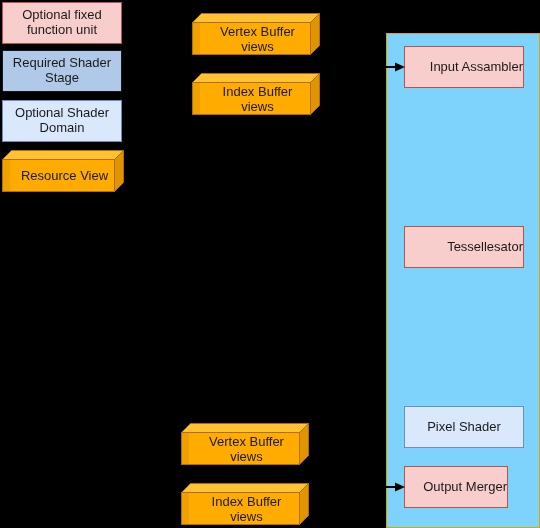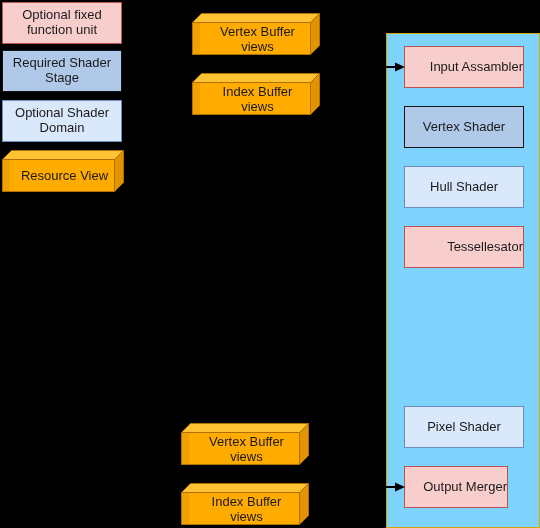--- a/index.html
+++ b/index.html
@@ -170,27 +170,21 @@
     </div>
     <div class="cube-face">Index Buffer views</div>
   </div>
 
   <div class="pipeline-panel" style="left:386px; top:33px; width:154px; height:495px;">
 
     <div class="node fixed-fn" style="left:17px; top:12px; width:120px; height:42px;">
       <span>Input Assambler</span>
     </div>
 
-    <div class="node required-shader" style="left:17px; top:72px; width:120px; height:42px;">
-      <span>Vertex Shader</span>
-    </div>
-
-    <div class="node optional-shader" style="left:17px; top:132px; width:120px; height:42px;">
-      <span>Hull Shader</span>
-    </div>
+
 
     <div class="node fixed-fn" style="left:17px; top:192px; width:120px; height:42px;">
       <span>Tessellesator</span>
     </div>
 
 
 
     <div class="node optional-shader" style="left:17px; top:372px; width:120px; height:42px;">
       <span>Pixel Shader</span>
     </div>

